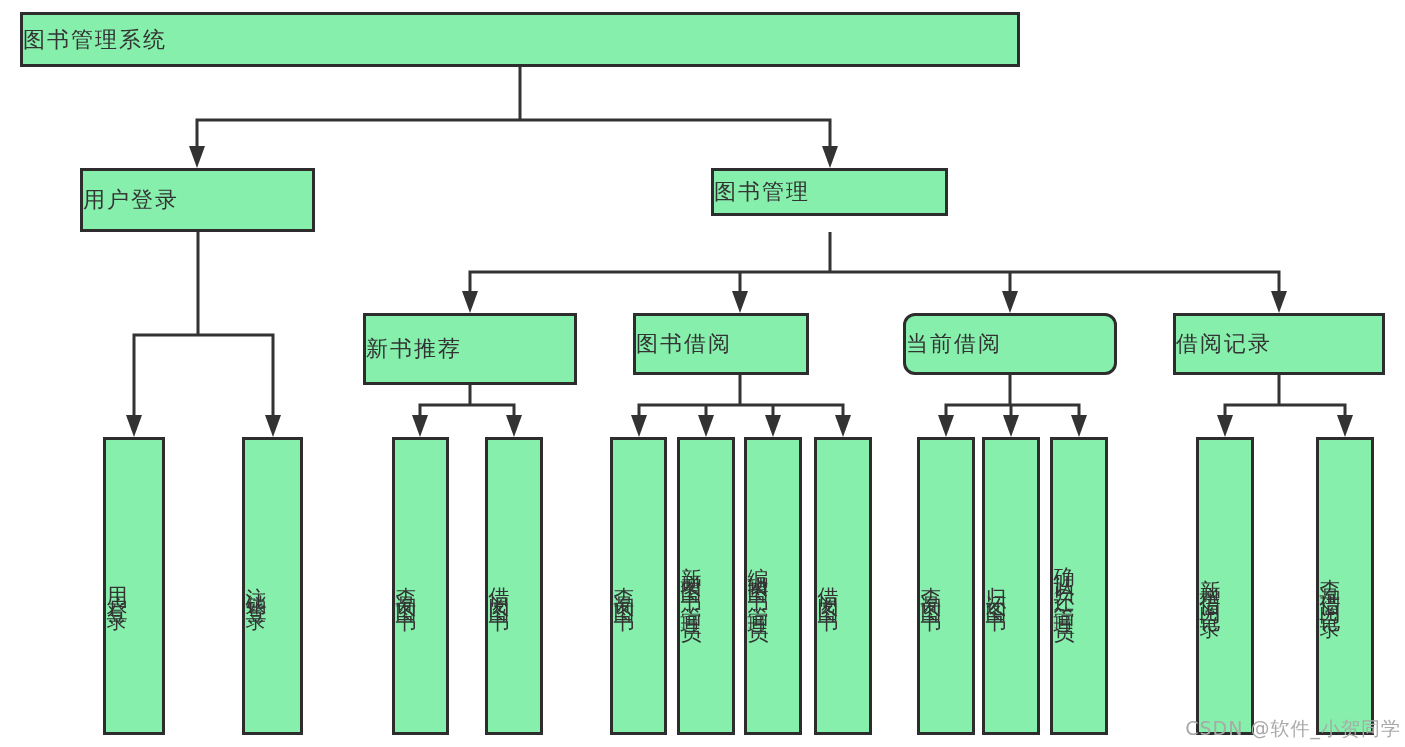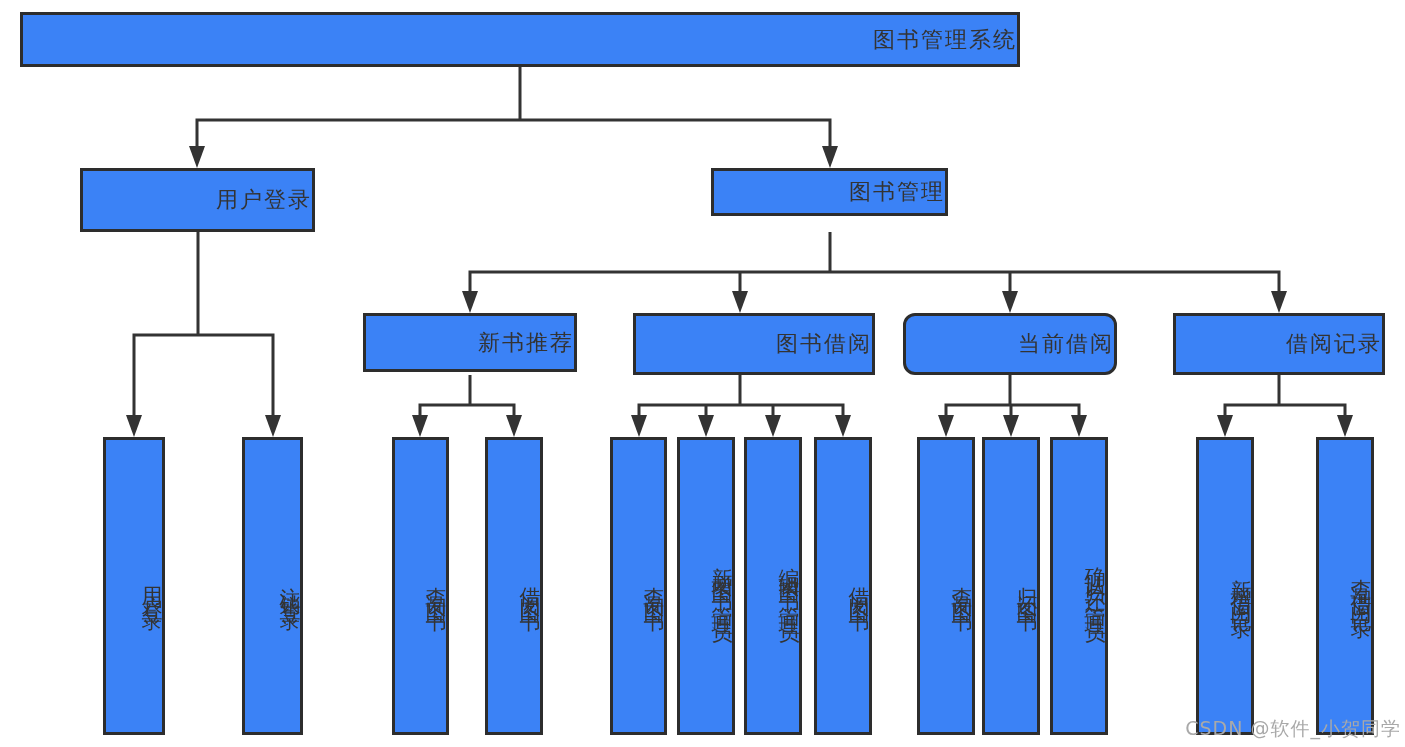--- a/index.html
+++ b/index.html
@@ -17,25 +17,25 @@
   }
   .connectors {
     position: absolute;
     left: 0;
     top: 0;
     z-index: 1;
   }
   .node {
     position: absolute;
     box-sizing: border-box;
-    background: #3b82f6;
+    background: #86efac;
     border: 3px solid #2d2d2d;
     display: flex;
     align-items: center;
-    justify-content: flex-end;
+    justify-content: flex-start;
     z-index: 2;
     color: #333333;
   }
   .node.h span {
     font-size: 22px;
     letter-spacing: 2px;
     white-space: nowrap;
   }
   .node.v span {
     writing-mode: vertical-rl;
@@ -108,24 +108,24 @@
     <span>图书管理系统</span>
   </div>
 
   <div class="node h" style="left:80px; top:168px; width:235px; height:64px;">
     <span>用户登录</span>
   </div>
   <div class="node h" style="left:711px; top:168px; width:237px; height:48px;">
     <span>图书管理</span>
   </div>
 
-  <div class="node h" style="left:363px; top:313px; width:214px; height:59px;">
+  <div class="node h" style="left:363px; top:313px; width:214px; height:72px;">
     <span>新书推荐</span>
   </div>
-  <div class="node h" style="left:633px; top:313px; width:242px; height:62px;">
+  <div class="node h" style="left:633px; top:313px; width:176px; height:62px;">
     <span>图书借阅</span>
   </div>
   <div class="node h" style="left:903px; top:313px; width:214px; height:62px;border-radius:12px;">
     <span>当前借阅</span>
   </div>
   <div class="node h" style="left:1173px; top:313px; width:212px; height:62px;">
     <span>借阅记录</span>
   </div>
 
   <div class="node v" style="left:103px; top:437px; width:62px; height:298px;">

